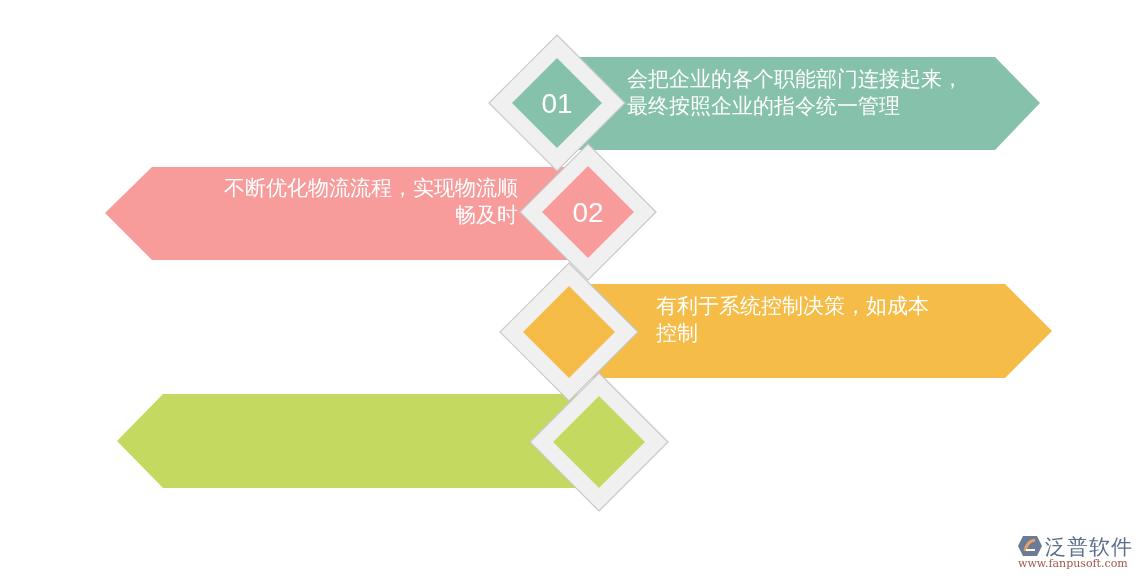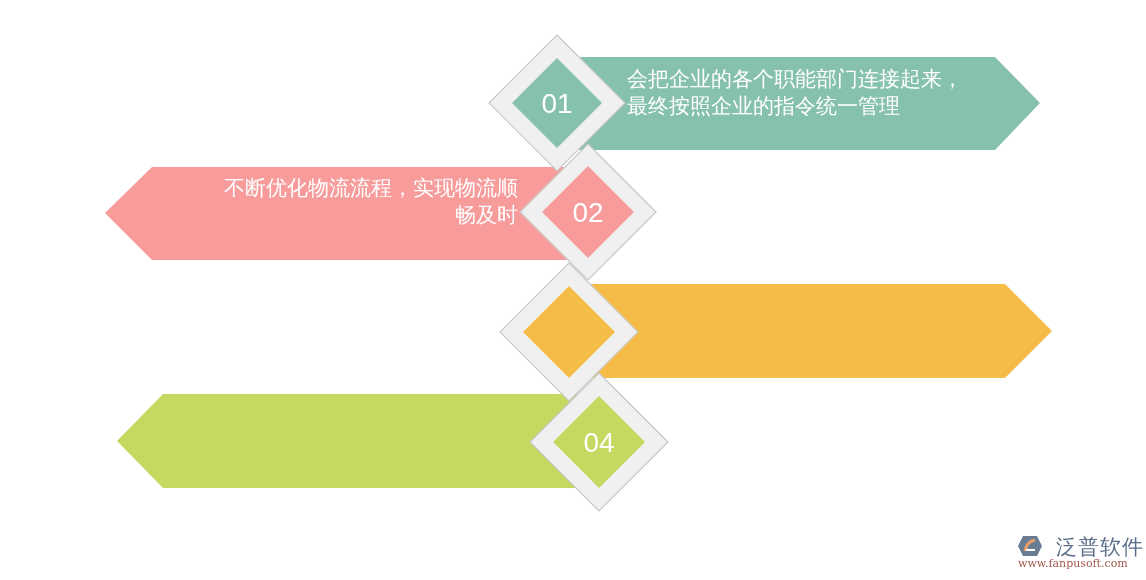--- a/index.html
+++ b/index.html
@@ -5,21 +5,21 @@
   html, body { margin: 0; padding: 0; background: #ffffff; }
   body { width: 1146px; height: 580px; position: relative; overflow: hidden;
          font-family: "DejaVu Sans", "Liberation Sans", sans-serif; }
   .canvas { position: absolute; left: 0; top: 0; width: 1146px; height: 580px; }
   svg.shapes { position: absolute; left: 0; top: 0; }
   .label { position: absolute; color: #ffffff; font-size: 21px; line-height: 27px; white-space: nowrap; }
   .label.right { text-align: right; }
   .num { position: absolute; color: #ffffff; font-family: "Liberation Sans", sans-serif;
          font-size: 28px; width: 80px; height: 40px; line-height: 40px; text-align: center; }
   .logo { position: absolute; left: 1015px; top: 533px; width: 125px; height: 40px; }
-  .logo-name { position: absolute; left: 30px; top: 0px; font-size: 21px; color: #5b6f8a; letter-spacing: 1px; white-space: nowrap; margin-left: 11px; }
+  .logo-name { position: absolute; left: 30px; top: 0px; font-size: 21px; color: #5b6f8a; letter-spacing: 1px; white-space: nowrap; }
   .logo-url { position: absolute; left: 3px; top: 24px; font-family: "DejaVu Serif", serif; font-size: 11px; color: #a0574a; white-space: nowrap; }
   .logo-icon { position: absolute; left: 0; top: 2px; }
 </style>
 </head>
 <body>
 
 <div class="canvas">
   <svg class="shapes" width="1146" height="580" viewBox="0 0 1146 580">
 
     <polygon points="557,57 995,57 1040,103 995,150 557,150" fill="#86c1ab"></polygon>
@@ -46,33 +46,34 @@
     </g>
 
     <g>
       <polygon points="599,373 668,442 599,511 530,442" fill="#f0f0f0" stroke="#c8c8c8" stroke-width="1.2"></polygon>
       <polygon points="599,396 645,442 599,488 553,442" fill="#c4d95f"></polygon>
     </g>
   </svg>
 
   <div class="num" style="left:517px; top:84px;">01</div>
   <div class="num" style="left:548px; top:193px;">02</div>
-  <div class="num" style="left:559px; top:423px;">04</div>
 
   <div class="label" style="left:627px; top:66px;">
     <div>会把企业的各个职能部门连接起来，</div>
     <div>最终按照企业的指令统一管理</div>
   </div>
 
   <div class="label right" style="left:170px; width:348px; top:175px;">
     <div>不断优化物流流程，实现物流顺</div>
     <div>畅及时</div>
   </div>
 
   <div class="label" style="left:656px; top:293px;">
+    <div>有利于系统控制决策，如成本</div>
+    <div>控制</div>
   </div>
 
 
   <div class="logo">
     <svg class="logo-icon" width="28" height="22" viewBox="0 0 28 22">
       <polygon points="8,1 22,1 27,11 22,21 8,21 3,11" fill="#6a7b94"></polygon>
       <path d="M20,5 Q12,6 10,16" stroke="#e8a06a" stroke-width="3" fill="none"></path>
       <path d="M11,15 L20,15" stroke="#ffffff" stroke-width="2"></path>
     </svg>
     <div class="logo-name">泛普软件</div>

